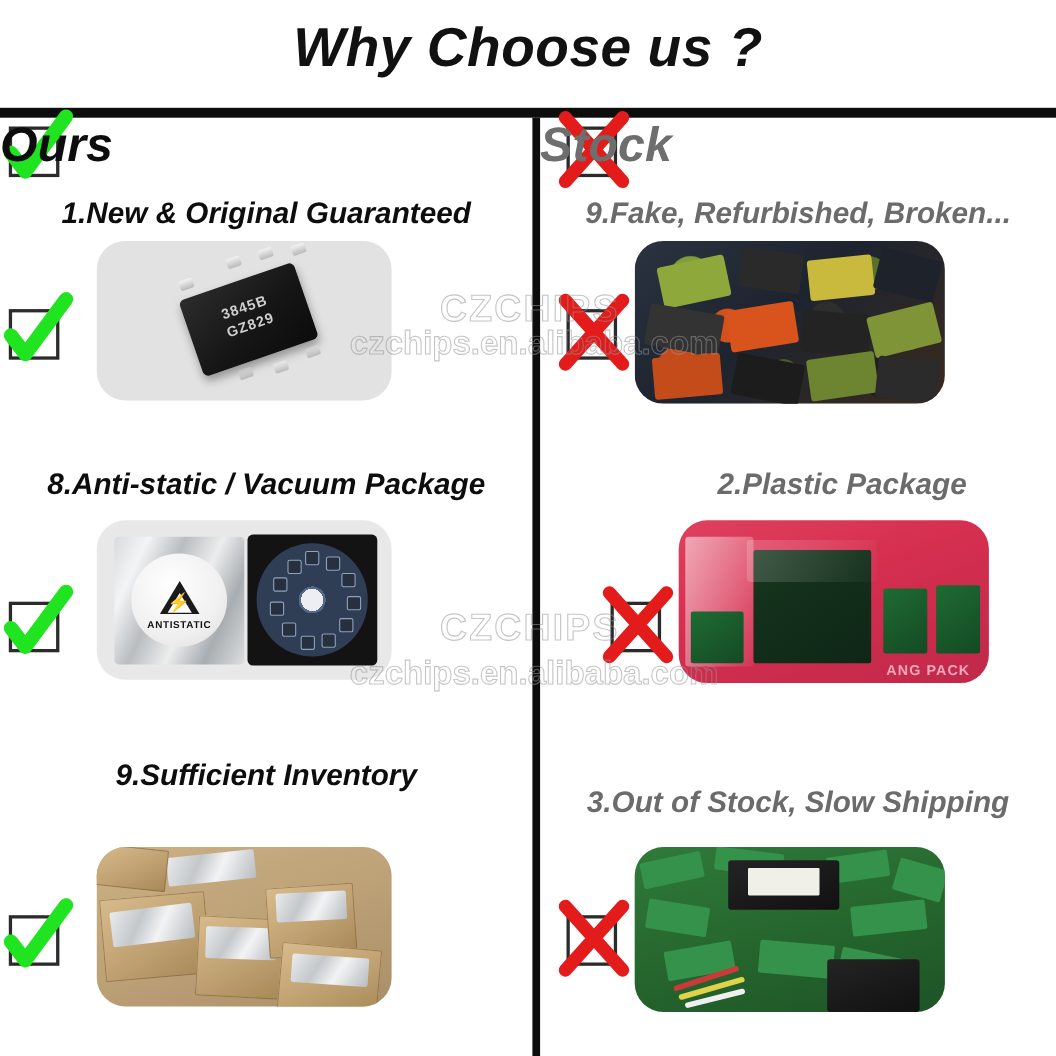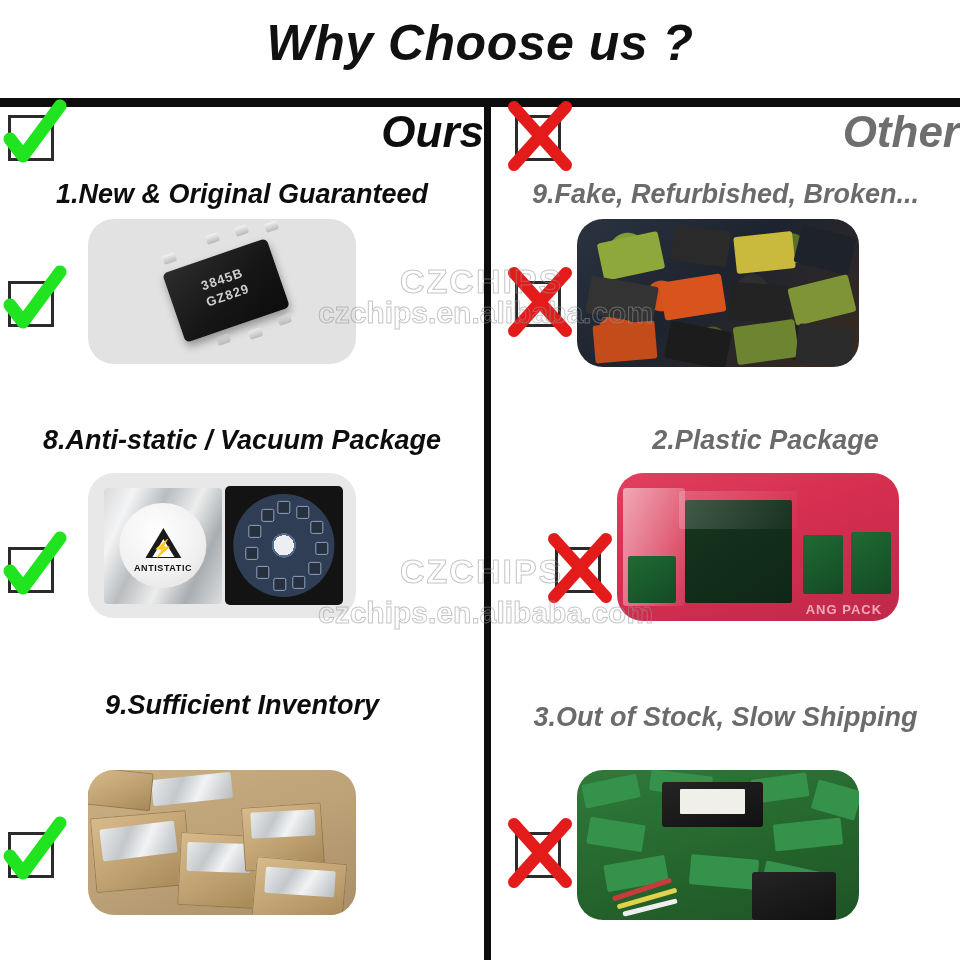--- a/index.html
+++ b/index.html
@@ -68,21 +68,21 @@
     position: absolute;
     top: 0;
     left: 0;
     width: 100%;
     height: 72px;
   }
   .col-head-label {
     position: absolute;
     top: 2px;
     width: 100%;
-    text-align: right;
+    text-align: left;
     font-size: 44px;
     font-weight: bold;
     font-style: italic;
     line-height: 1.05;
   }
   .head-ours  { color: #0d0d0d; }
   .head-other { color: #6e6e6e; }
 
   
   .mark {
@@ -482,21 +482,21 @@
 
   <div class="col col-right">
 
     <div class="col-head">
       <div class="mark" style="left:24px; top:8px;">
         <div class="box"></div>
         <svg viewBox="0 0 74 74">
           <path d="M11 8 L63 66 M63 8 L11 66" fill="none" stroke="#e41b1b" stroke-width="12" stroke-linecap="round"></path>
         </svg>
       </div>
-      <div class="col-head-label head-other">Other</div>
+      <div class="col-head-label head-other">Stock</div>
     </div>
 
     <div class="row" style="top:72px; height:260px;">
       <div class="row-heading heading-other" style="top:0;">9.Fake, Refurbished, Broken...</div>
 
       <div class="mark" style="left:24px; top:102px;">
         <div class="box"></div>
         <svg viewBox="0 0 74 74">
           <path d="M11 8 L63 66 M63 8 L11 66" fill="none" stroke="#e41b1b" stroke-width="12" stroke-linecap="round"></path>
         </svg>
@@ -537,21 +537,21 @@
           <div class="bag-sheen" style="left:22%; top:12%; width:42%; height:26%; opacity:.35;"></div>
           <div class="pcb-green" style="left:66%; top:42%; width:14%; height:40%;"></div>
           <div class="pcb-green" style="left:83%; top:40%; width:14%; height:42%;"></div>
           <div class="pcb-green" style="left:4%;  top:56%; width:17%; height:32%;"></div>
           <div class="pack-text">ANG PACK</div>
         </div>
       </div>
     </div>
 
     <div class="row" style="top:583px; height:270px;">
-      <div class="row-heading heading-other" style="top:12px;text-align:center;">3.Out of Stock, Slow Shipping</div>
+      <div class="row-heading heading-other" style="top:24px;text-align:center;">3.Out of Stock, Slow Shipping</div>
 
       <div class="mark" style="left:24px; top:142px;">
         <div class="box"></div>
         <svg viewBox="0 0 74 74">
           <path d="M11 8 L63 66 M63 8 L11 66" fill="none" stroke="#e41b1b" stroke-width="12" stroke-linecap="round"></path>
         </svg>
       </div>
 
       <div class="photo bg-pcbscrap" style="left:86px; top:80px; width:282px; height:150px;">
         <div class="photo-inner">

